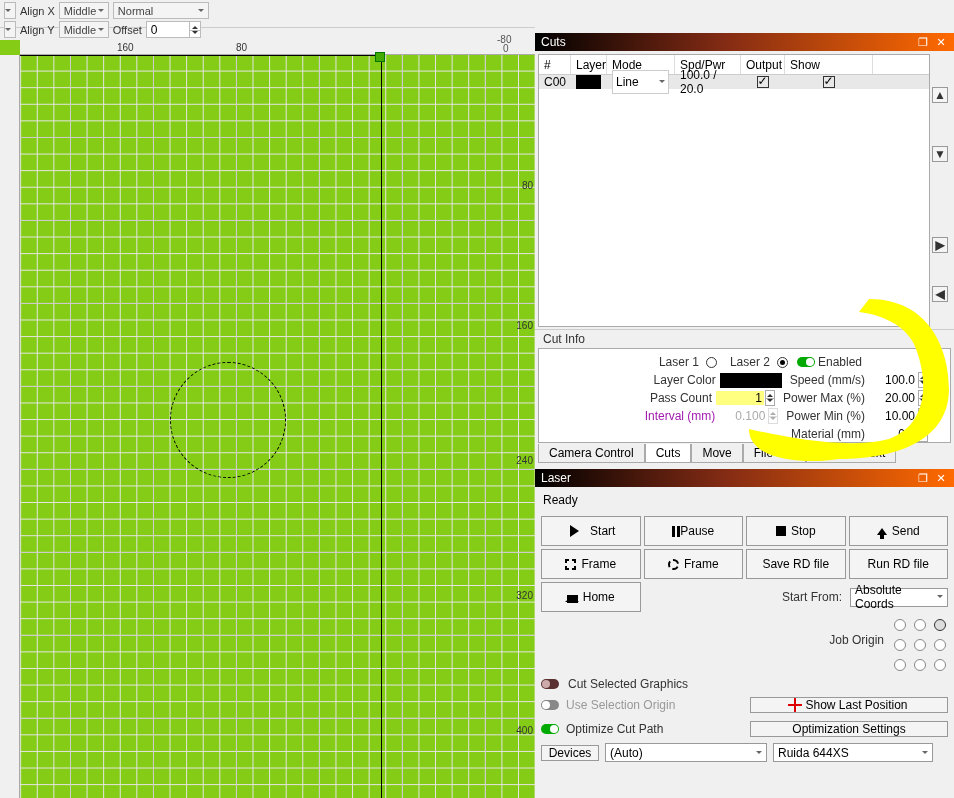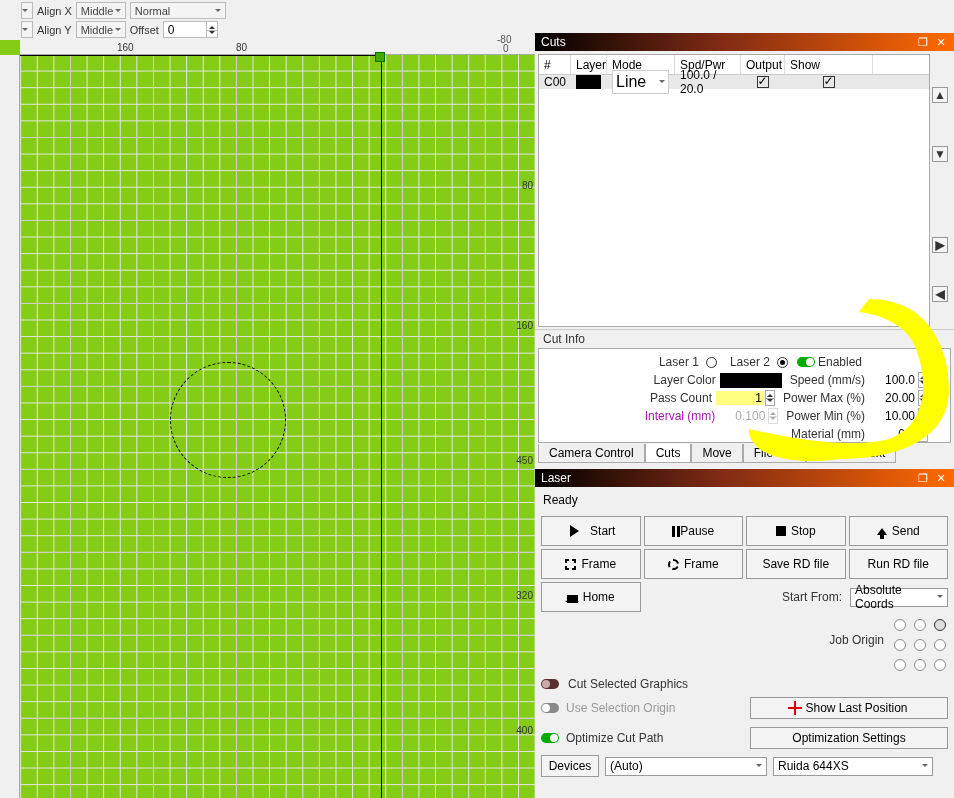--- a/index.html
+++ b/index.html
@@ -1,18 +1,18 @@
 <!DOCTYPE html>
 <html><head>
   <meta charset="utf-8">
   <style>
     *{box-sizing:border-box;margin:0;padding:0;font-family:"Segoe UI",Tahoma,sans-serif;font-size:12px;}
     body{background:#f0f0f0;width:954px;height:798px;position:relative;overflow:hidden;color:#000;}
     
-    .top-toolbar{position:absolute;left:0;top:0;height:56px;width:535px;background:#f0f0f0;border-bottom:1px solid #ccc;display:flex;flex-direction:column;gap:2px;padding:2px 21px;}
+    .top-toolbar{position:absolute;left:0;top:0;height:28px;width:535px;background:#f0f0f0;border-bottom:1px solid #ccc;display:flex;flex-direction:column;gap:2px;padding:2px 4px;}
     .tb-row{display:flex;align-items:center;gap:4px;height:17px;}
     .dd{border:1px solid #bbb;background:#f4f4f4;height:17px;font-size:11px;padding:0 14px 0 4px;display:inline-flex;align-items:center;position:relative;color:#444;}
     .dd:after{content:"";position:absolute;right:4px;top:50%;margin-top:-2px;border:3px solid transparent;border-top-color:#666;}
     .spin{border:1px solid #bbb;background:#fff;height:17px;font-size:11px;padding:0 12px 0 4px;display:inline-flex;align-items:center;position:relative;width:55px;}
     .spinup{position:absolute;right:0;top:0;bottom:50%;width:11px;border-left:1px solid #bbb;display:flex;align-items:center;justify-content:center;}
     .spindn{position:absolute;right:0;top:50%;bottom:0;width:11px;border-left:1px solid #bbb;border-top:1px solid #bbb;display:flex;align-items:center;justify-content:center;}
     .tri-up{border:3px solid transparent;border-bottom-color:#333;}
     .tri-dn{border:3px solid transparent;border-top-color:#333;}
     .lbl{font-size:11px;color:#333;}
     
@@ -43,21 +43,21 @@
     .cuts-head>div{padding:3px 5px;border-right:1px solid #ddd;font-size:12px;}
     .cuts-row{display:flex;height:14px;background:#e8e8e8;}
     .cuts-row>div{padding:3px 5px;border-right:1px solid transparent;font-size:12px;display:flex;align-items:center;}
     .col-num{width:32px;}
     .col-layer{width:36px;}
     .col-mode{width:68px;position:relative;}
     .col-spdpwr{width:66px;}
     .col-output{width:44px;text-align:center;justify-content:center;}
     .col-show{width:88px;justify-content:center;}
     .layer-swatch{width:26px;height:14px;background:#000;display:inline-block;}
-    .mode-dd{border:none;background:#fff;height:18px;width:62px;font-size:16px;display:inline-flex;align-items:center;padding:12px 4px;position:relative;box-shadow: inset 0 0 0 1px #ccc;}
+    .mode-dd{border:none;background:#fff;height:18px;width:62px;font-size:12px;display:inline-flex;align-items:center;padding:12px 4px;position:relative;box-shadow: inset 0 0 0 1px #ccc;}
     .mode-dd:after{content:"";position:absolute;right:4px;top:50%;margin-top:-2px;border:3px solid transparent;border-top-color:#666;}
     .chk{width:12px;height:12px;border:1px solid #333;display:inline-block;position:relative;}
     .chk.ck:after{content:"✓";position:absolute;left:0;top:-3px;font-size:12px;}
     .side-btns{position:absolute;right:6px;top:54px;width:16px;}
     .side-btn{width:16px;height:16px;border:1px solid #999;background:#f4f4f4;margin-bottom:5px;display:flex;align-items:center;justify-content:center;font-size:12px;font-weight:bold;color:#333;}
     
     .cut-info-hdr{padding:2px 8px;font-size:12px;color:#333;border-top:1px solid #ccc;}
     .cut-info{background:#fff;border:1px solid #aaa;margin:0 3px 1px 3px;height:95px;padding:4px 22px 4px 6px;position:relative;}
     .ci-row{display:flex;align-items:center;height:18px;justify-content:flex-end;}
     .ci-lbl{font-size:12px;color:#333;text-align:right;padding-right:4px;}
@@ -96,21 +96,21 @@
     .ico-frame:after{content:"";position:absolute;top:2px;left:-3px;bottom:2px;right:-3px;background:#f4f4f4;}
     .ico-frame2{width:11px;height:11px;border:2px dashed #000;border-radius:50%;}
     .ico-home{width:11px;height:8px;background:#000;position:relative;margin-top:3px;}
     .ico-home:before{content:"";position:absolute;left:-2px;top:-6px;border:7px solid transparent;border-bottom:6px solid #000;width:0;height:0;}
     .row{display:flex;align-items:center;padding:2px 6px;gap:6px;}
     .sel{border:1px solid #999;background:#fff;height:19px;font-size:12px;padding:0 16px 0 4px;display:inline-flex;align-items:center;position:relative;}
     .sel:after{content:"";position:absolute;right:4px;top:50%;margin-top:-2px;border:3px solid transparent;border-top-color:#666;}
     .origin-grid{display:grid;grid-template-columns:repeat(3,14px);grid-template-rows:repeat(3,14px);gap:6px;}
     .og{width:12px;height:12px;border:1px solid #888;border-radius:50%;background:#fff;}
     .og.sel-on{background:#ddd;border-color:#333;}
-    .long-btn{border:1px solid #999;background:#f4f4f4;height:22px;display:flex;align-items:center;justify-content:center;gap:5px;font-size:12px;cursor:pointer;margin:2px 0;}
+    .long-btn{border:1px solid #999;background:#f4f4f4;height:16px;display:flex;align-items:center;justify-content:center;gap:5px;font-size:12px;cursor:pointer;margin:2px 0;}
     .ico-target{width:10px;height:10px;position:relative;}
     .ico-target:before{content:"";position:absolute;left:4px;top:-2px;width:2px;height:14px;background:#d00;}
     .ico-target:after{content:"";position:absolute;top:4px;left:-2px;height:2px;width:14px;background:#d00;}
   </style>
 </head>
 <body>
 
 <div class="top-toolbar">
   <div class="tb-row">
     <span class="dd" style="width:10px;padding:0 8px 0 2px"></span>
@@ -140,21 +140,21 @@
     <span class="ruler-tick" style="left:97px">160</span>
     <span class="ruler-tick" style="left:216px">80</span>
   </div>
   <div class="ruler-v"></div>
   <div class="grid"></div>
   <div class="workspace-edge"></div>
   <div class="origin-marker"></div>
   <div class="circle"></div>
   <span class="ruler-tickv" style="top:140px">80</span>
   <span class="ruler-tickv" style="top:280px">160</span>
-  <span class="ruler-tickv" style="top:415px">450</span>
+  <span class="ruler-tickv" style="top:415px">240</span>
   <span class="ruler-tickv" style="top:550px">320</span>
   <span class="ruler-tickv" style="top:685px">400</span>
 </div>
 <span class="origin-m80">-80</span>
 <span class="origin-0">0</span>
 
 <div class="right-panel">
 
   <div class="panel-hdr">
     <span>Cuts</span>

